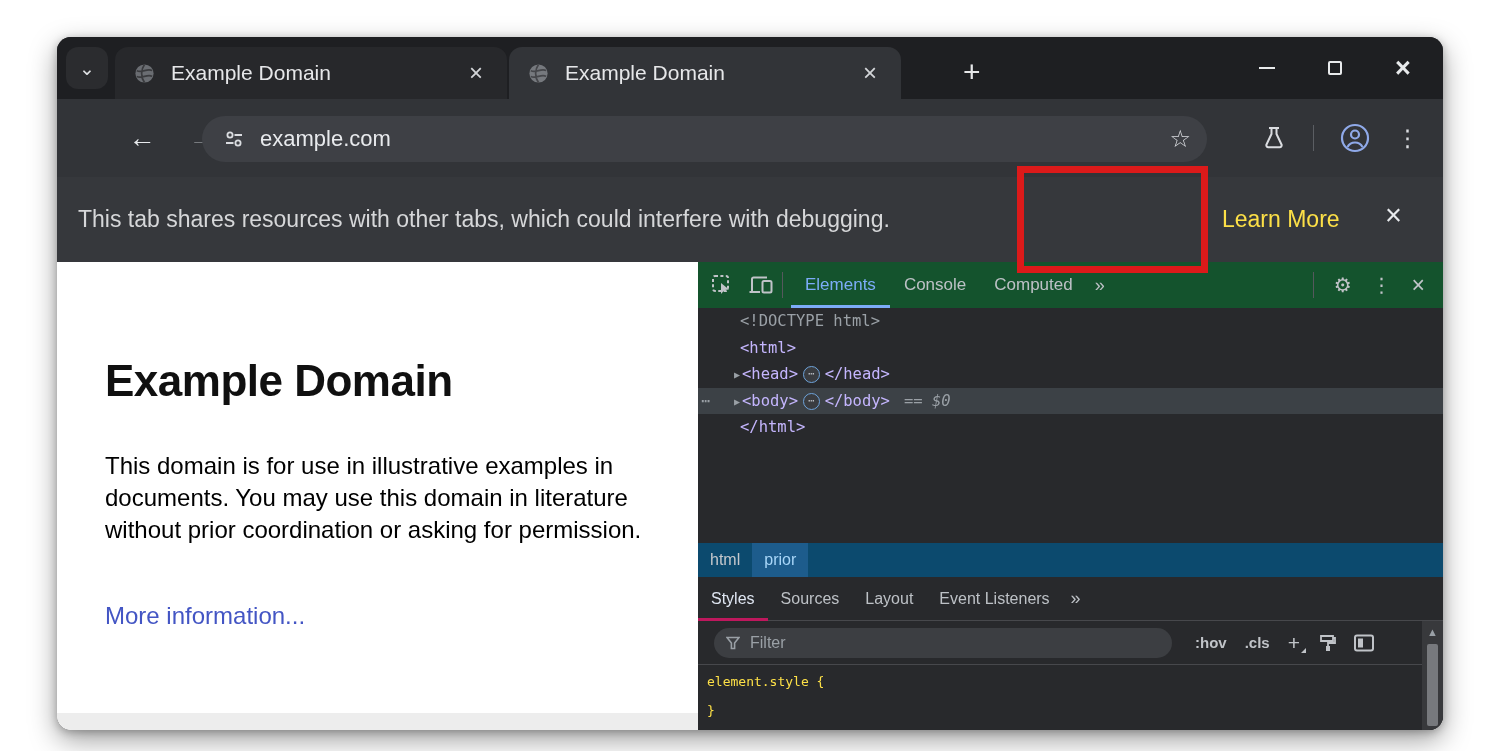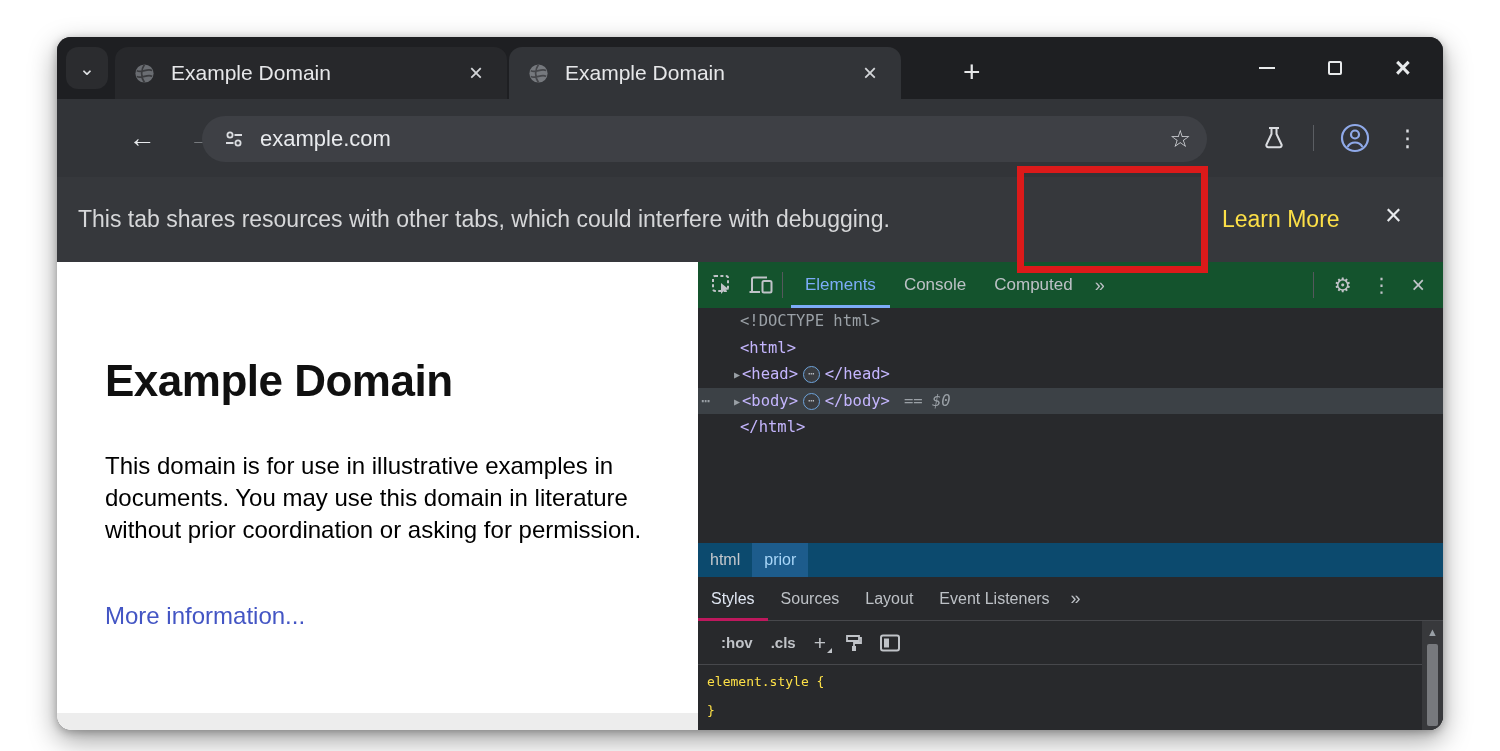--- a/index.html
+++ b/index.html
@@ -262,20 +262,26 @@
 
       <div class="dt-sidetabs">
         <div class="side-tab active">Styles</div>
         <div class="side-tab">Sources</div>
         <div class="side-tab">Layout</div>
         <div class="side-tab">Event Listeners</div>
         <div class="dt-more">»</div>
       </div>
 
       <div class="dt-filterrow">
+        <div class="filter-pill">
+          <svg width="14" height="14" viewBox="0 0 14 14">
+            <path d="M1 1.5 h12 L8.6 7 v5.5 h-3.2 V7 Z" fill="none" stroke="#9aa0a6" stroke-width="1.6"></path>
+          </svg>
+          <input class="filter-input" placeholder="Filter" style="">
+        </div>
         <span class="style-toggle" style="margin-left:14px;">:hov</span>
         <span class="style-toggle">.cls</span>
         <span class="plus-btn">+</span>
         <span class="dt-iconbtn" style="padding:0 8px;">
           <svg width="20" height="20" viewBox="0 0 20 20">
             <path d="M4 3 h12 v5 H4 Z" stroke="#c0c3c8" stroke-width="1.8" fill="none"></path>
             <path d="M16 5 h2 v5 h-7 v3" stroke="#c0c3c8" stroke-width="1.8" fill="none"></path>
             <rect x="9" y="13" width="4" height="5" fill="#c0c3c8"></rect>
           </svg>
         </span>

